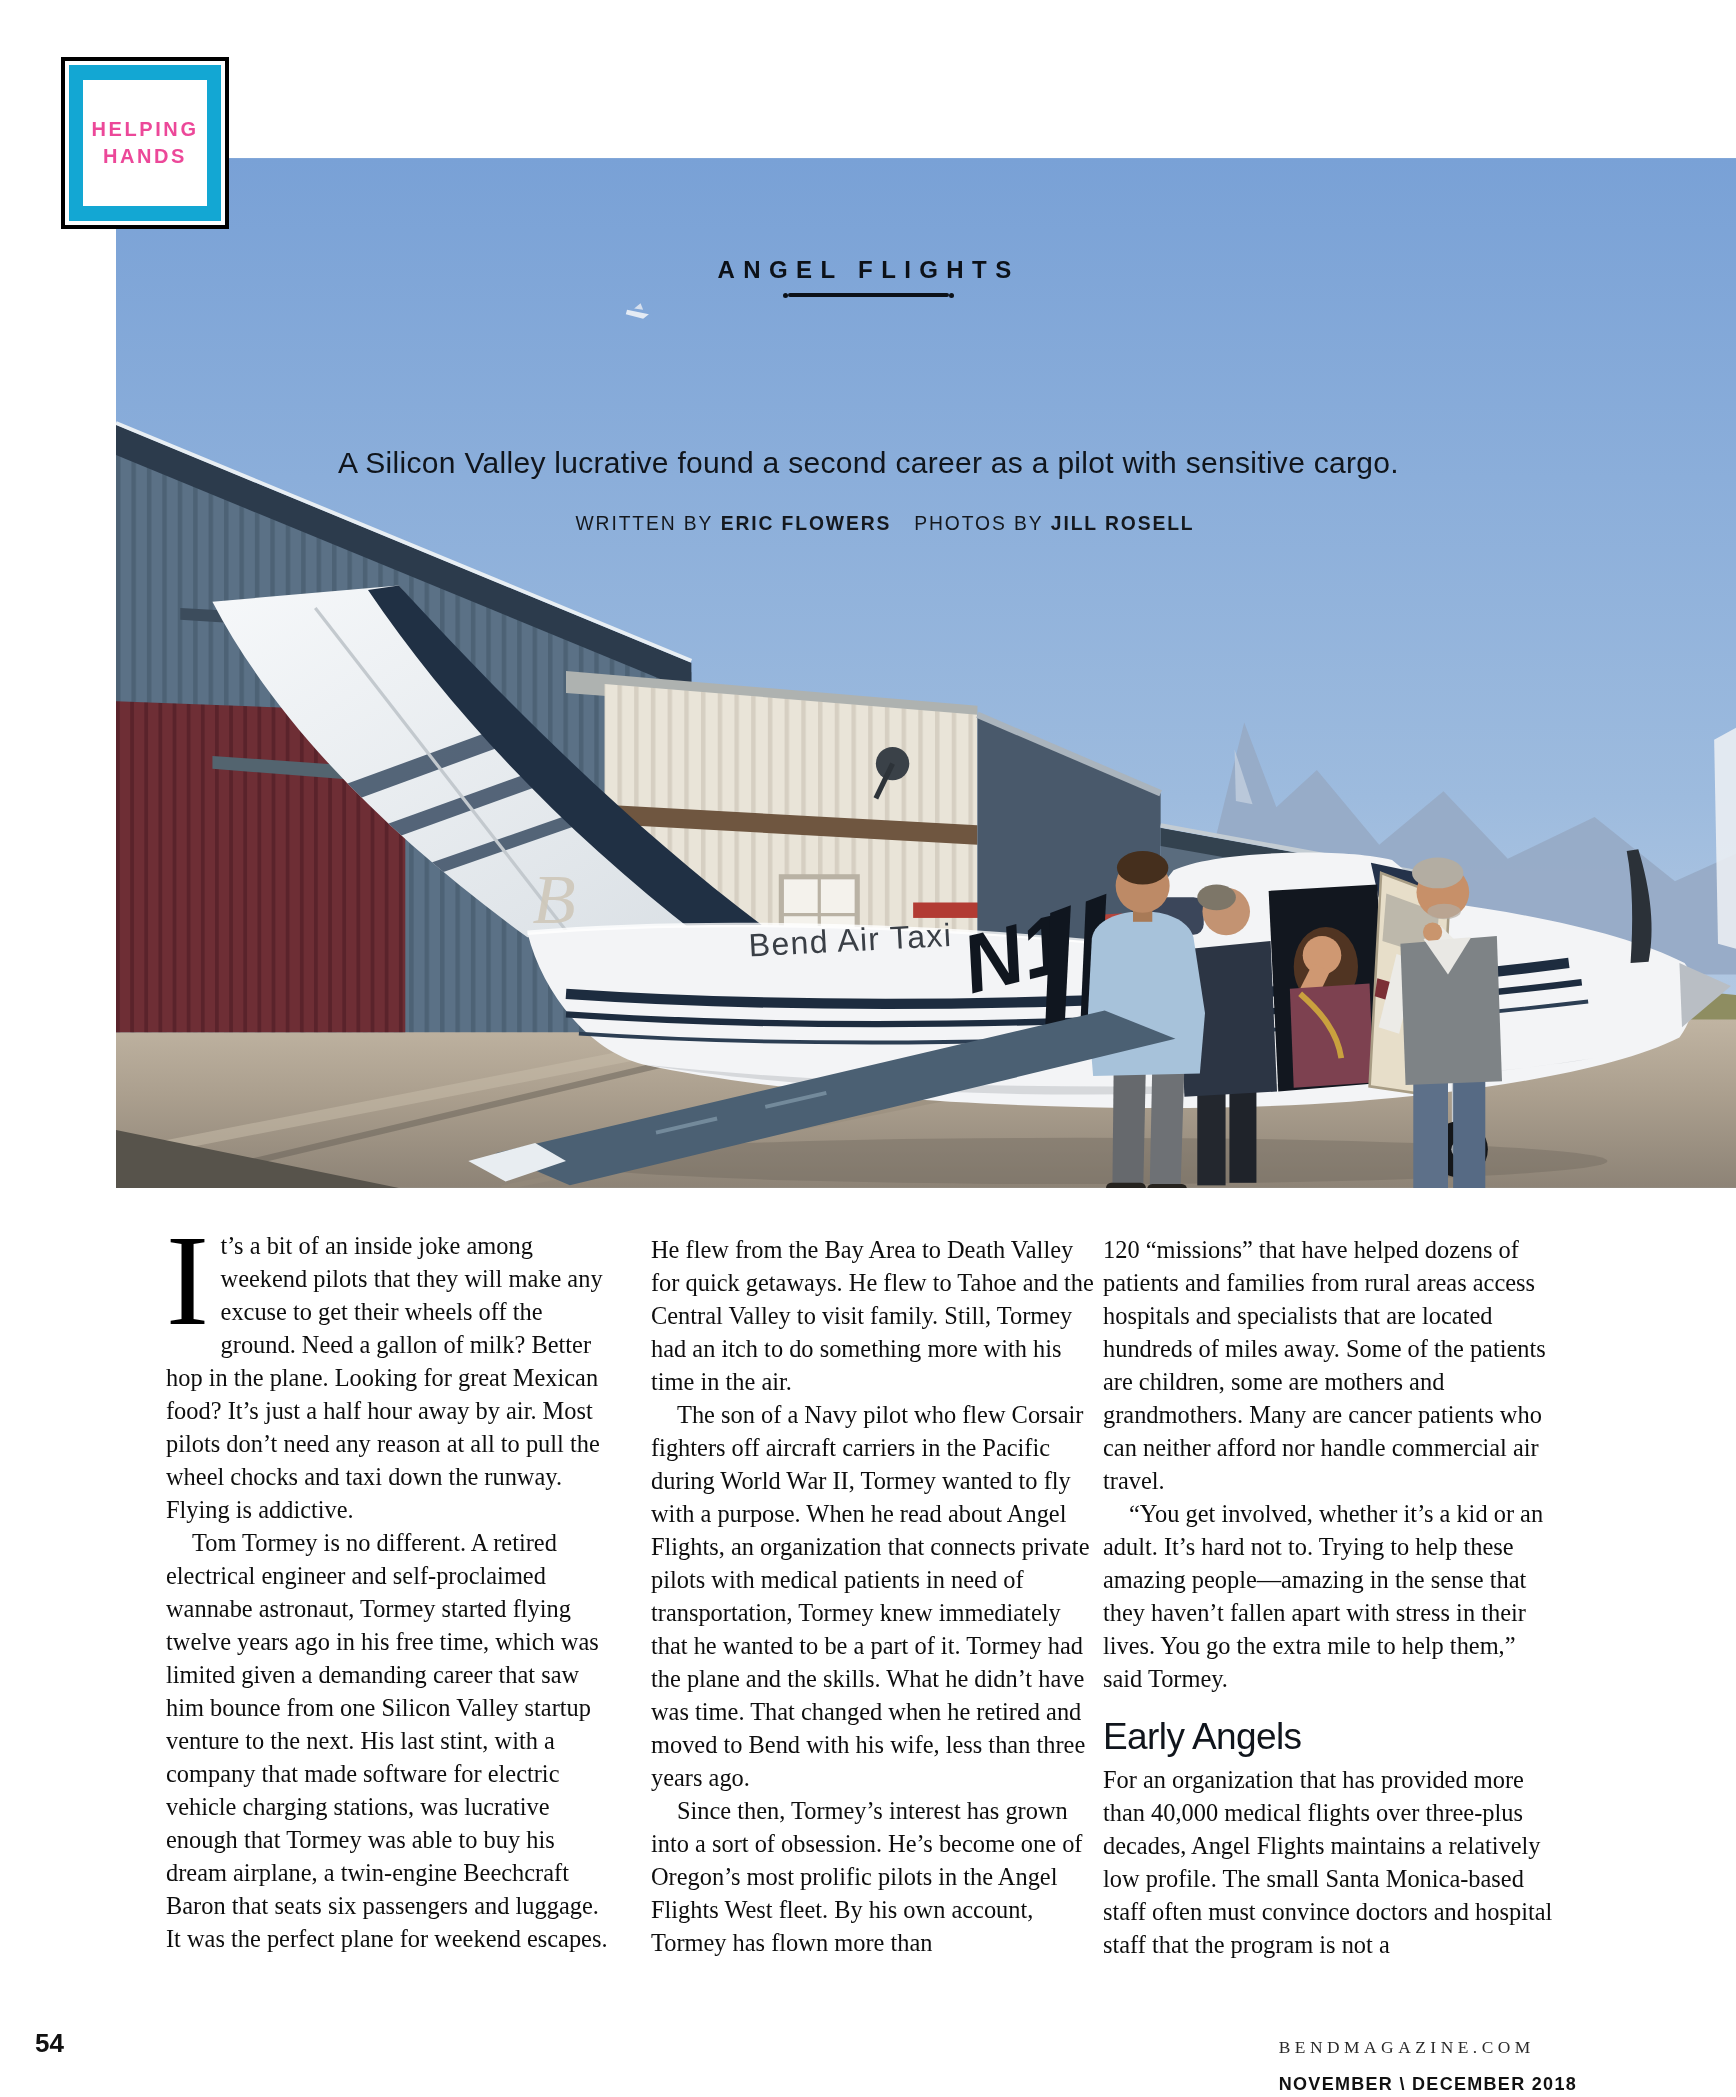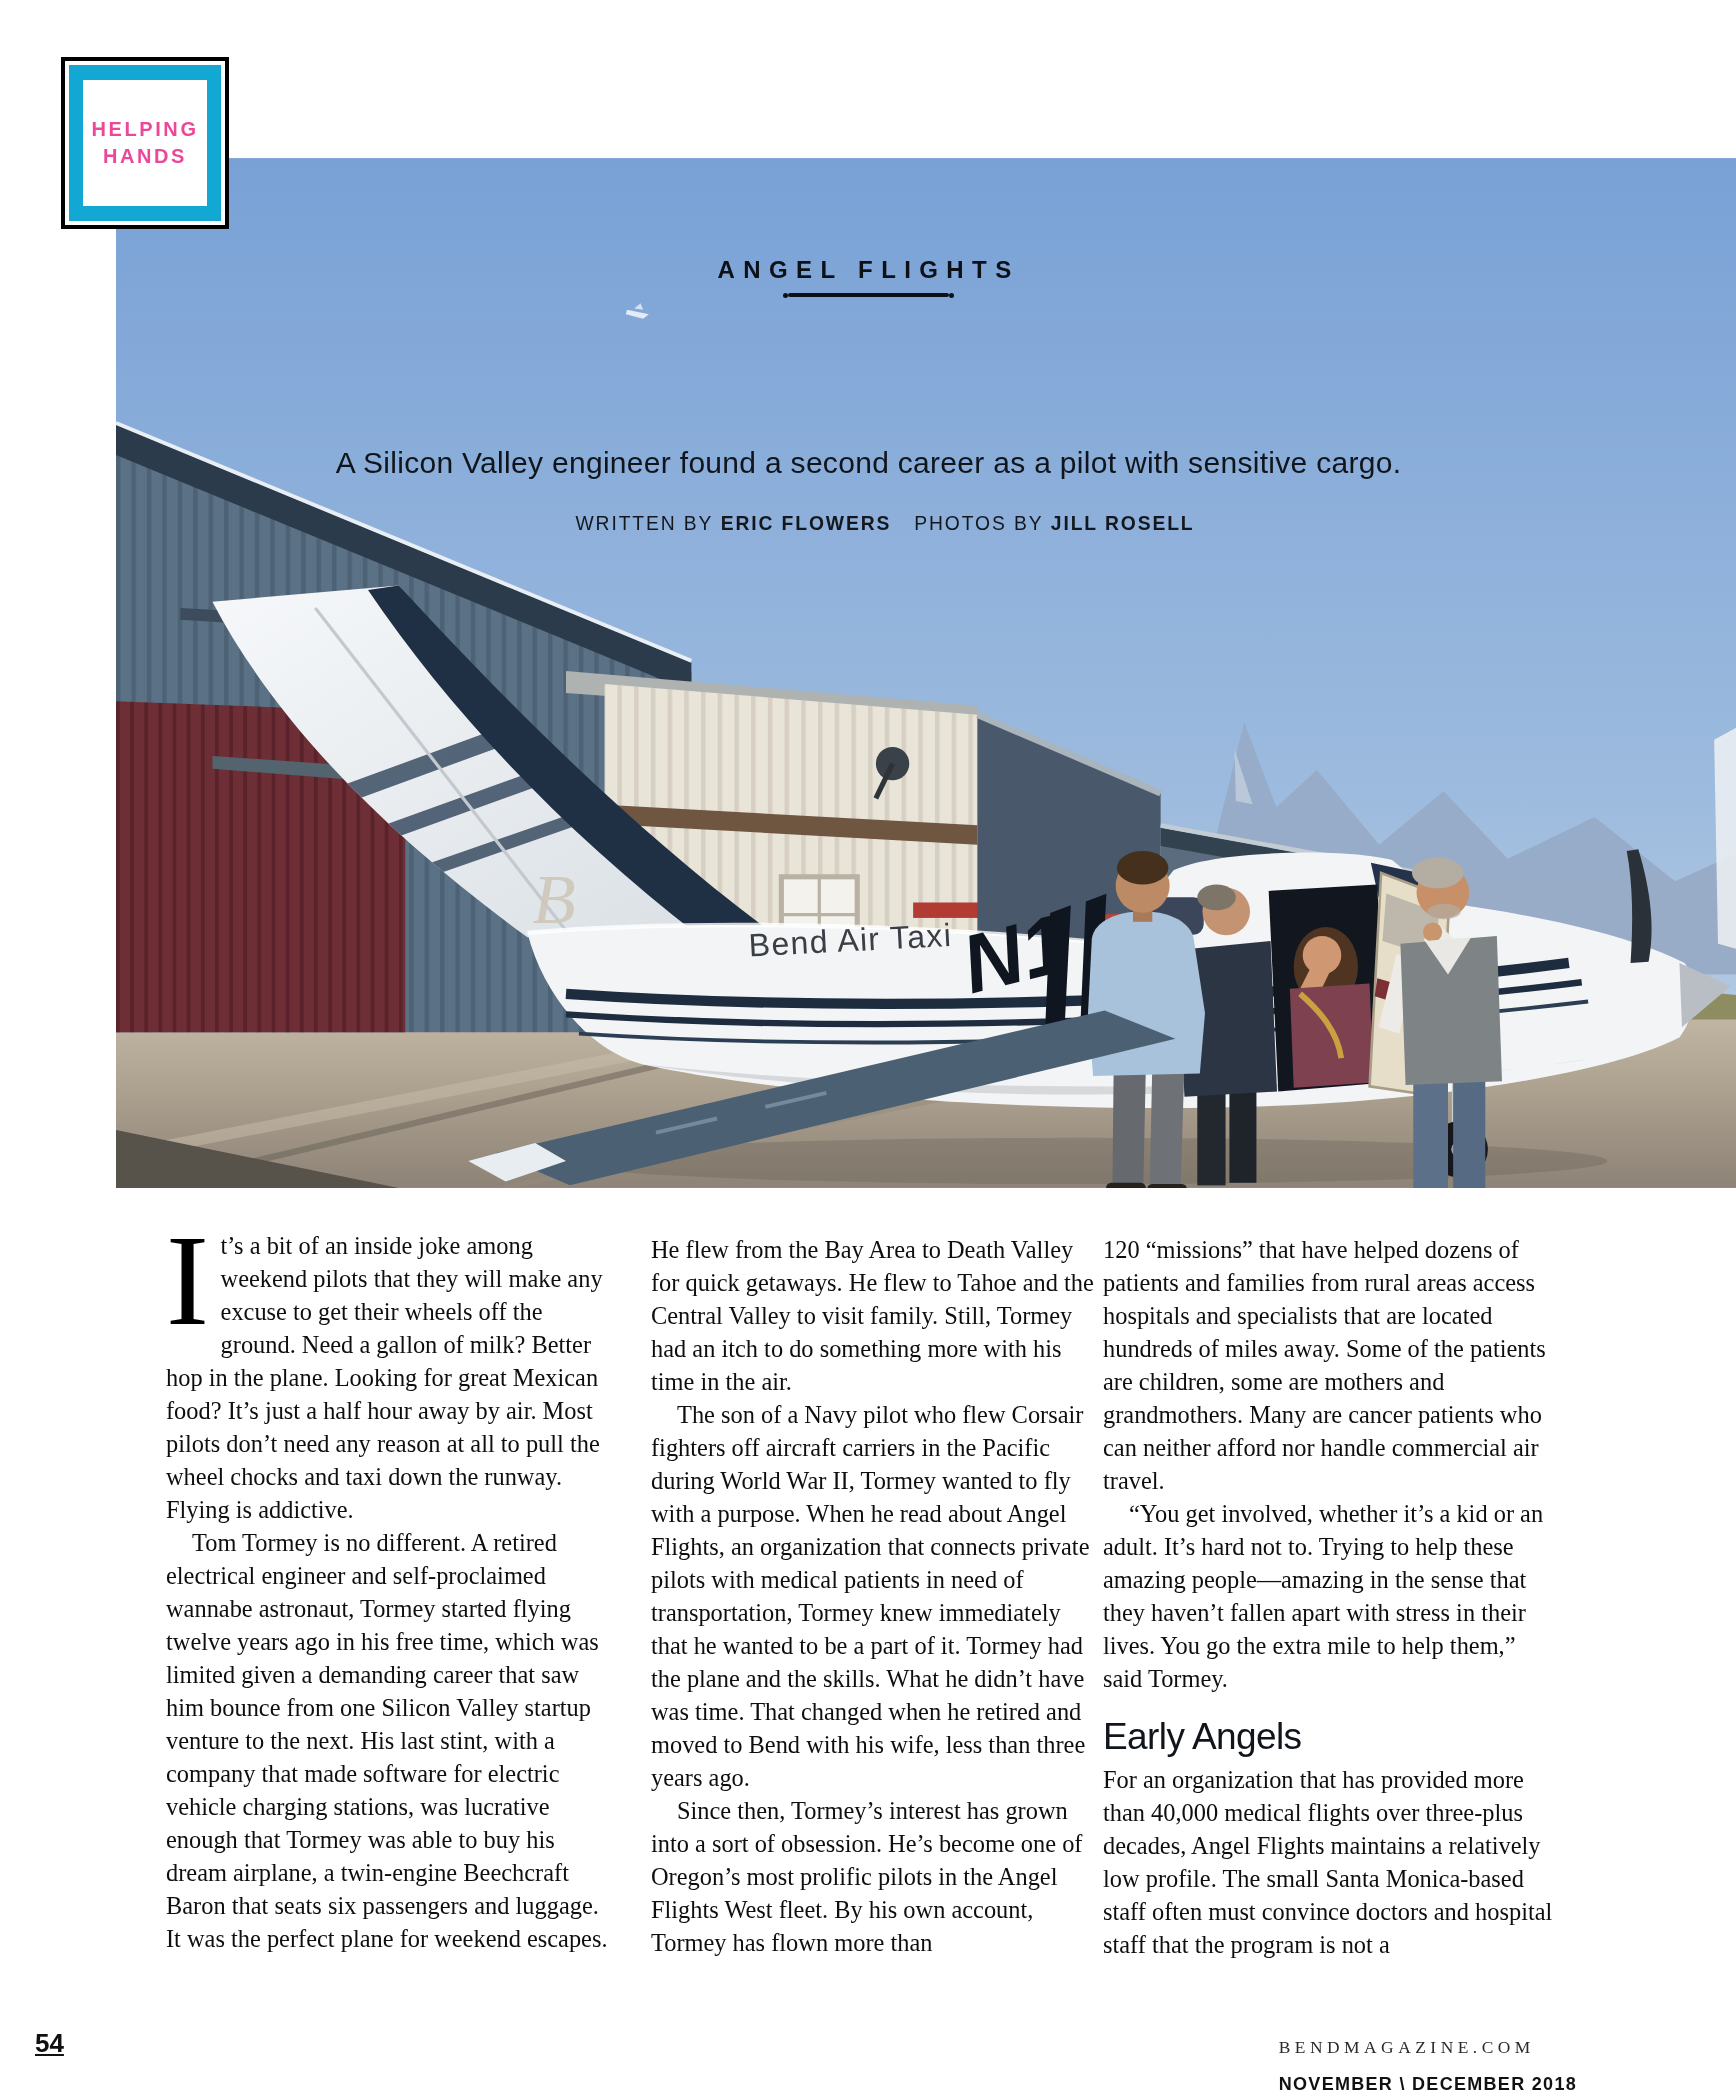--- a/index.html
+++ b/index.html
@@ -44,21 +44,21 @@
   #col3{left:1095px;width:454px;margin-left:8px;}
   .col p{margin:0;}
   .col p.ind{text-indent:26px;}
   .dropcap{float:left;font-family:"Liberation Serif",serif;font-weight:400;font-size:129px;
        line-height:96px;padding:3.9px 11.6px 0 0;color:#000;}
   .sec-heading{font-family:"Liberation Sans",sans-serif;font-weight:300;font-size:37px;
        letter-spacing:-0.6px;color:#10151c;margin:22px 0 6.4px 0 !important;line-height:40px;}
 
   
   .folio{position:absolute;left:35px;top:2028px;font-family:"Liberation Sans",sans-serif;
-       font-weight:700;font-size:26px;color:#111;text-decoration:underline;}
+       font-weight:700;font-size:26px;color:#111;}
   .footer-right{position:absolute;right:159px;top:2037px;display:flex;align-items:baseline;gap:16px;flex-direction:column;}
   .footer-site{font-family:"Liberation Serif",serif;font-size:17.4px;letter-spacing:4.5px;color:#2a2a2a;}
   .footer-issue{font-family:"Liberation Sans",sans-serif;font-weight:700;font-size:18px;
        letter-spacing:1.3px;color:#111;}
 </style>
 </head>
 <body>
 
 <div id="page">
 
@@ -274,21 +274,21 @@
     </g>
   </svg>
 
   <div id="header-overlay">
     <div class="kicker">ANGEL FLIGHTS</div>
     <div class="kicker-rule">
       <span class="dot"></span>
         <span class="line"></span>
         <span class="dot"></span>
     </div>
-    <div class="subtitle">A Silicon Valley engineer found a second career as a pilot with sensitive cargo.</div>
+    <div class="subtitle">A Silicon Valley lucrative found a second career as a pilot with sensitive cargo.</div>
     <div class="byline">
       <span>WRITTEN BY</span>&nbsp;<b>ERIC FLOWERS</b><span class="sep"></span><span>PHOTOS BY</span>&nbsp;<b>JILL ROSELL</b>
     </div>
   </div>
 
   <div class="col" id="col1">
     <p><span class="dropcap">I</span><span>t’s a bit of an inside joke among weekend pilots that they will make any excuse to get their wheels off the ground. Need a gallon of milk? Better hop in the plane. Looking for great Mexican food? It’s just a half hour away by air. Most pilots don’t need any reason at all to pull the wheel chocks and taxi down the runway. Flying is addictive.</span></p>
     <p class="ind">Tom Tormey is no different. A retired electrical engineer and self-proclaimed wannabe astronaut, Tormey started flying twelve years ago in his free time, which was limited given a demanding career that saw him bounce from one Silicon Valley startup venture to the next. His last stint, with a company that made software for electric vehicle charging stations, was lucrative enough that Tormey was able to buy his dream airplane, a twin-engine Beechcraft Baron that seats six passengers and luggage. It was the perfect plane for weekend escapes.</p>
   </div>
 

